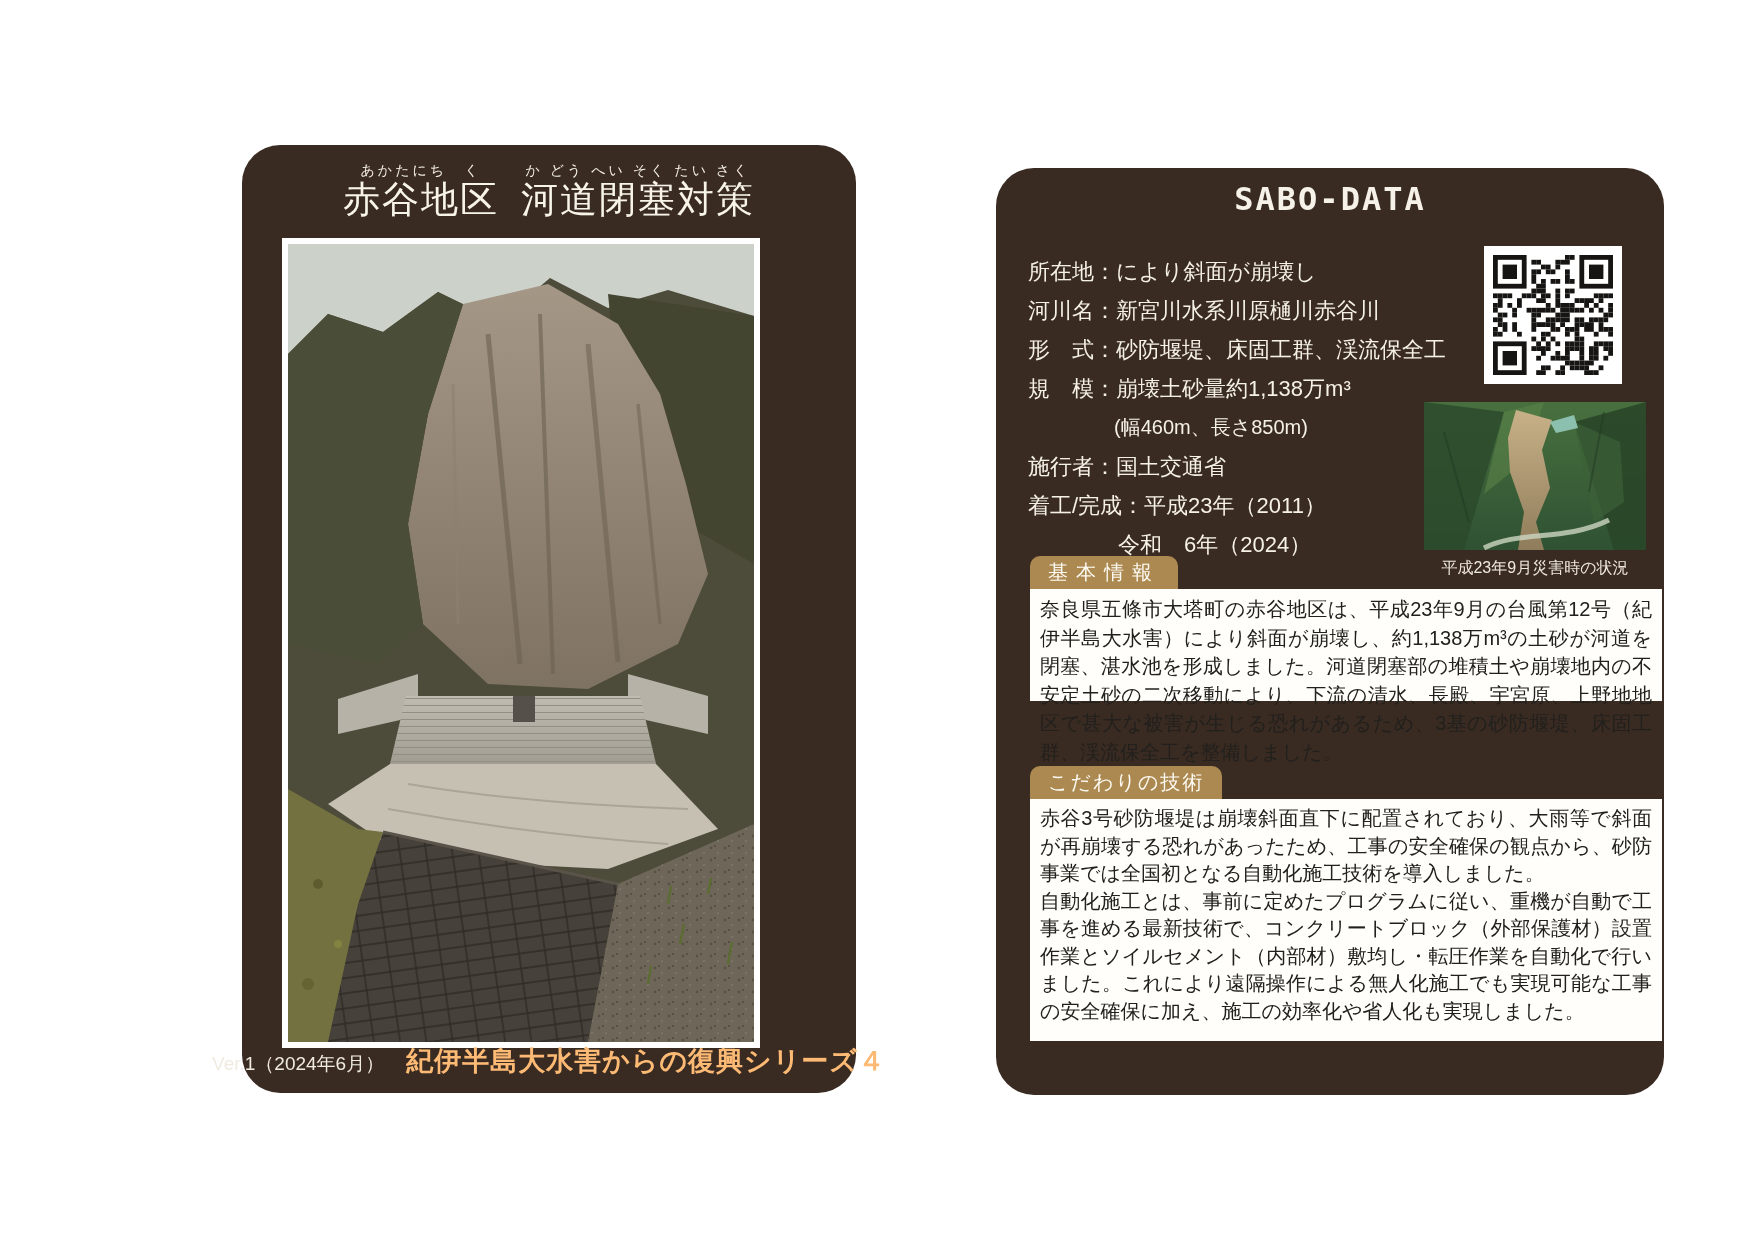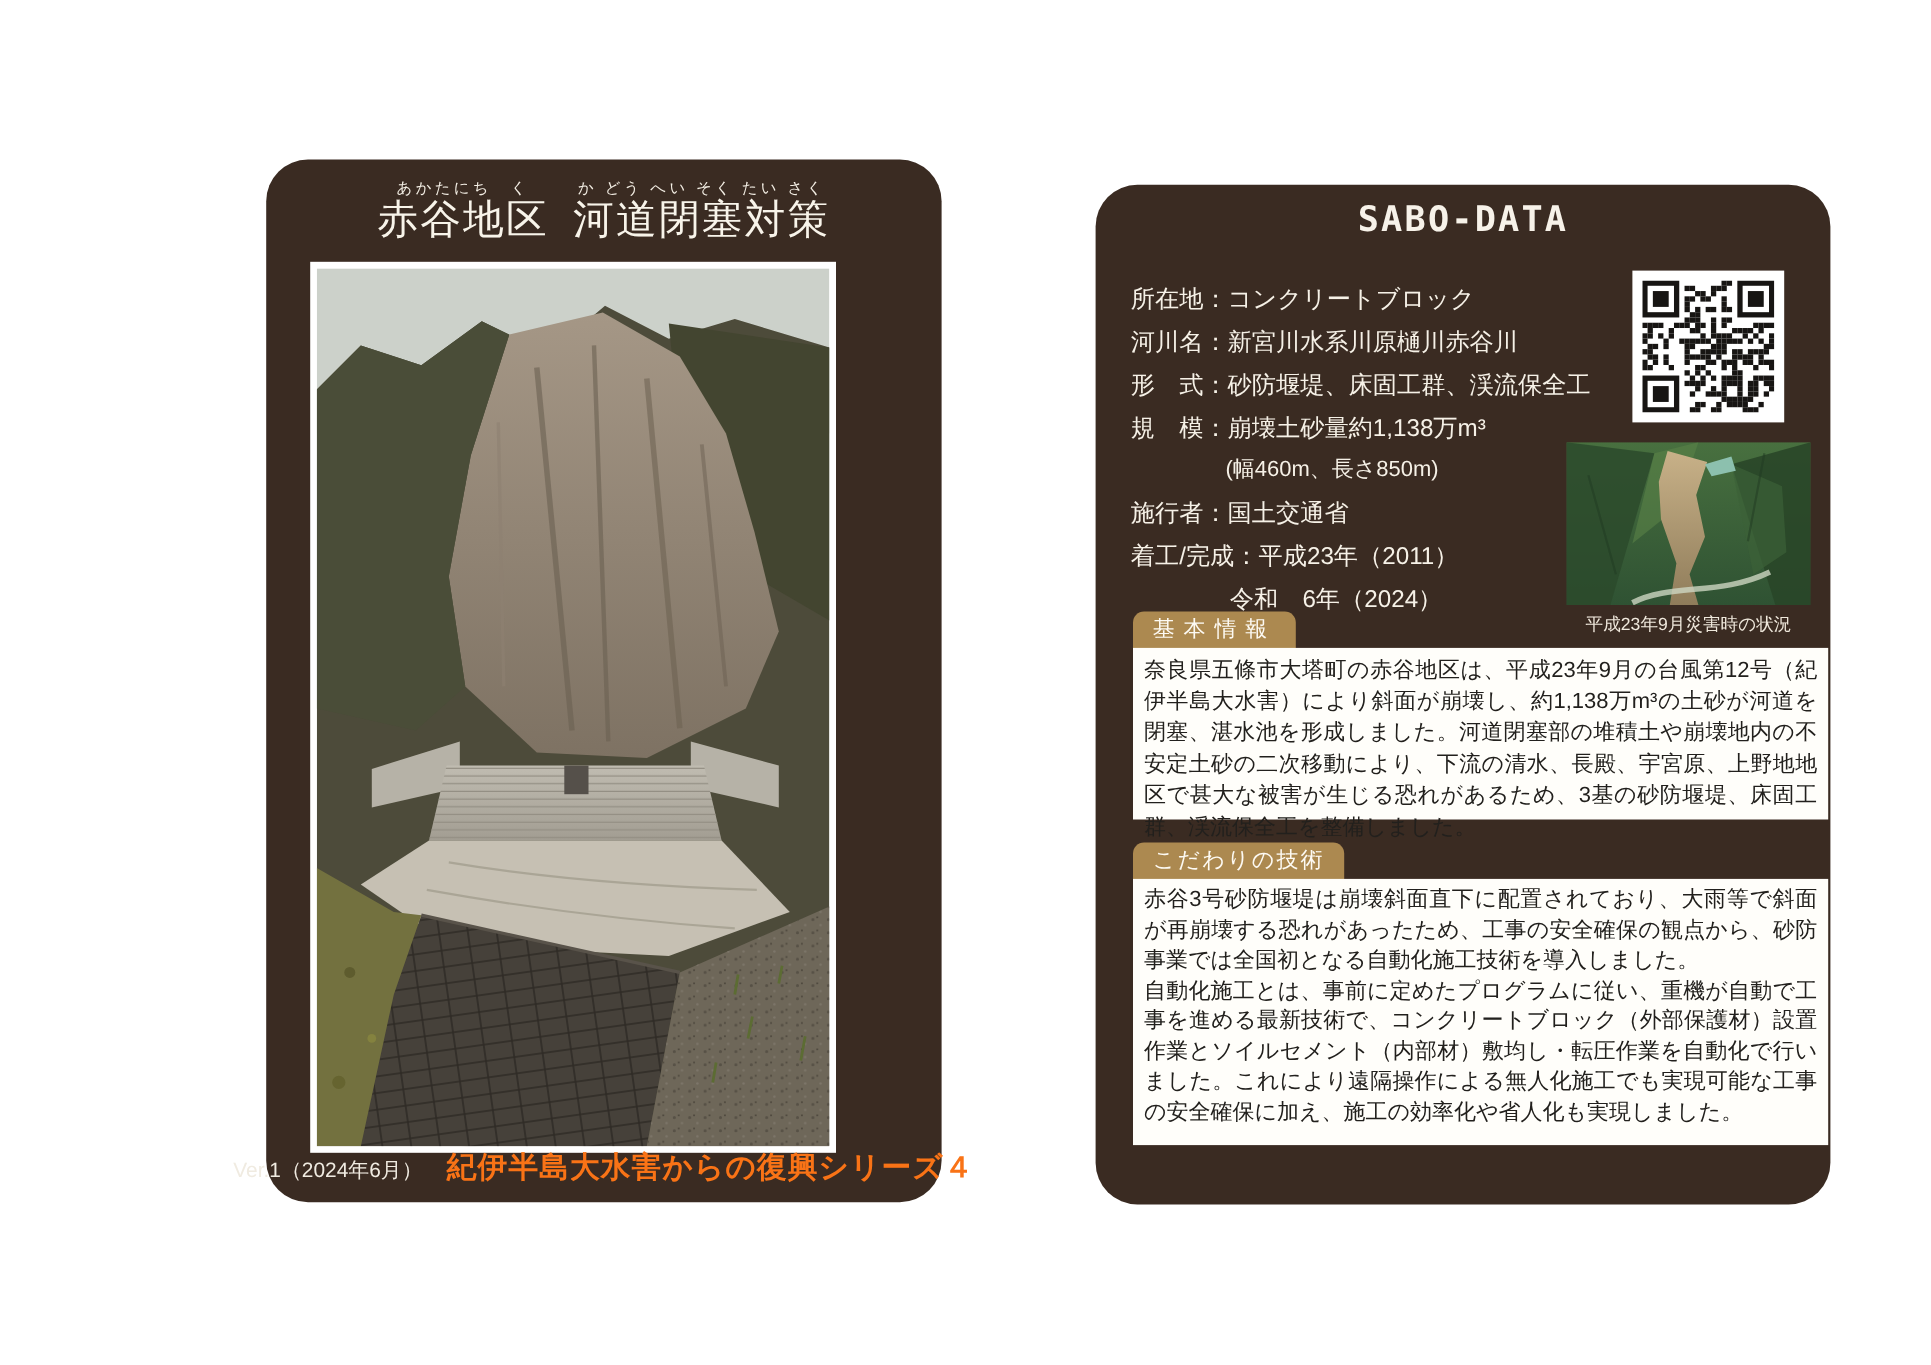--- a/index.html
+++ b/index.html
@@ -13,21 +13,21 @@
   .title-row{display:inline-flex;gap:22px;}
   .title-seg{display:inline-flex;flex-direction:column;align-items:center;}
   .furigana{font-size:14px;letter-spacing:3px;color:#f4efe5;line-height:18px;white-space:nowrap;}
   .main-title{font-size:37px;font-weight:normal;color:#f8f4ea;line-height:42px;letter-spacing:2px;white-space:nowrap;}
   .photo-frame{position:absolute;left:40px;top:93px;width:478px;height:810px;background:#ffffff;
                box-sizing:border-box;padding:6px;}
   .photo-frame svg{display:block;width:100%;height:100%;}
   .bottom-row{position:absolute;bottom:14px;left:0;right:0;display:flex;justify-content:center;
               align-items:baseline;gap:22px;white-space:nowrap;}
   .version-label{font-size:19px;color:#f0ebe1;}
-  .series-label{font-size:27px;font-weight:bold;color:#f97316;font-family:"DejaVu Serif","Liberation Serif",serif;
+  .series-label{font-size:27px;font-weight:bold;color:#fdba74;font-family:"DejaVu Serif","Liberation Serif",serif;
                 letter-spacing:1px;}
 
   
   .card-right{left:996px;top:168px;width:668px;height:927px;}
   .sabo-title{position:absolute;top:12px;left:0;width:100%;text-align:center;
               font-family:"DejaVu Sans Mono","Liberation Mono",monospace;
               font-size:32px;font-weight:bold;color:#f7f2e9;letter-spacing:2px;}
   .data-rows{position:absolute;left:32px;top:84px;width:480px;color:#f6f1e7;}
   .data-row{font-size:22px;line-height:39px;white-space:nowrap;}
   .data-row.indent-a{padding-left:86px;font-size:20px;}
@@ -38,21 +38,21 @@
   .mini-photo{position:absolute;left:428px;top:234px;width:222px;height:148px;}
   .mini-photo svg{display:block;width:100%;height:100%;}
   .mini-caption{position:absolute;left:404px;top:390px;width:270px;text-align:center;
                 font-size:16px;color:#efe8dc;}
   .tab{position:absolute;left:34px;background:#ac8950;color:#fdfaf3;font-weight:normal;font-size:20px;
        padding:4px 18px;border-radius:10px 10px 0 0;line-height:25px;white-space:nowrap;}
   .tab-basic{top:388px;letter-spacing:8px;}
   .tab-tech{top:598px;letter-spacing:2px;}
   .white-box{position:absolute;left:34px;width:632px;background:#fffefa;box-sizing:border-box;
              padding:6px 10px;color:#22201d;font-size:20px;line-height:28.5px;text-align:justify;}
-  .box-basic{top:421px;height:156px;}
+  .box-basic{top:421px;height:112px;}
   .box-tech{top:631px;height:242px;line-height:27.5px;}
   .white-box p{margin:0;}
 </style>
 </head>
 <body>
 
 <div class="canvas">
 
   <div class="card card-left">
     <div class="title-block">
@@ -137,21 +137,21 @@
     <div class="bottom-row">
       <span class="version-label">Ver.1（2024年6月）</span>
       <span class="series-label">紀伊半島大水害からの復興シリーズ４</span>
     </div>
   </div>
 
   <div class="card card-right">
     <div class="sabo-title">SABO-DATA</div>
 
     <div class="data-rows">
-      <div class="data-row">所在地：コンクリートブロック</div>
+      <div class="data-row">所在地：により斜面が崩壊し</div>
       <div class="data-row">河川名：新宮川水系川原樋川赤谷川</div>
       <div class="data-row">形　式：砂防堰堤、床固工群、渓流保全工</div>
       <div class="data-row">規　模：崩壊土砂量約1,138万m³</div>
       <div class="data-row indent-a">(幅460m、長さ850m)</div>
       <div class="data-row">施行者：国土交通省</div>
       <div class="data-row">着工/完成：平成23年（2011）</div>
       <div class="data-row indent-b">令和　6年（2024）</div>
     </div>
 
     <div class="qr-box">

